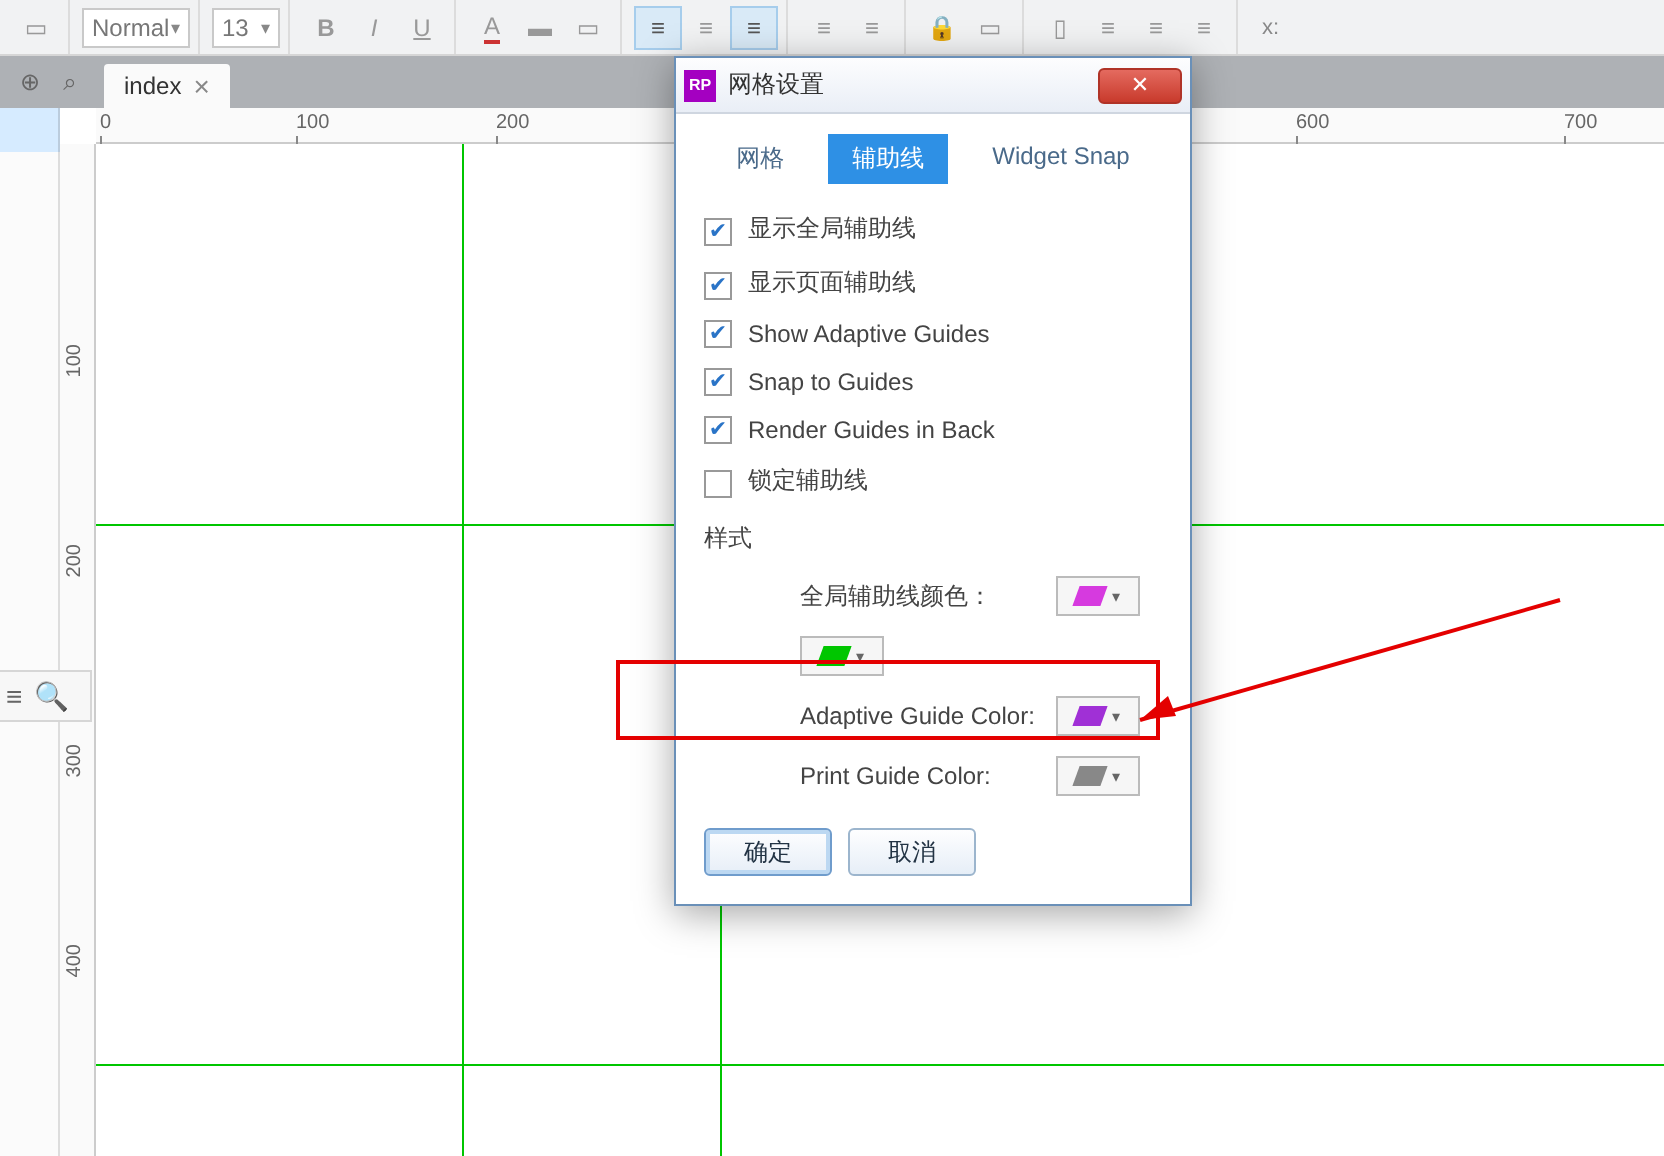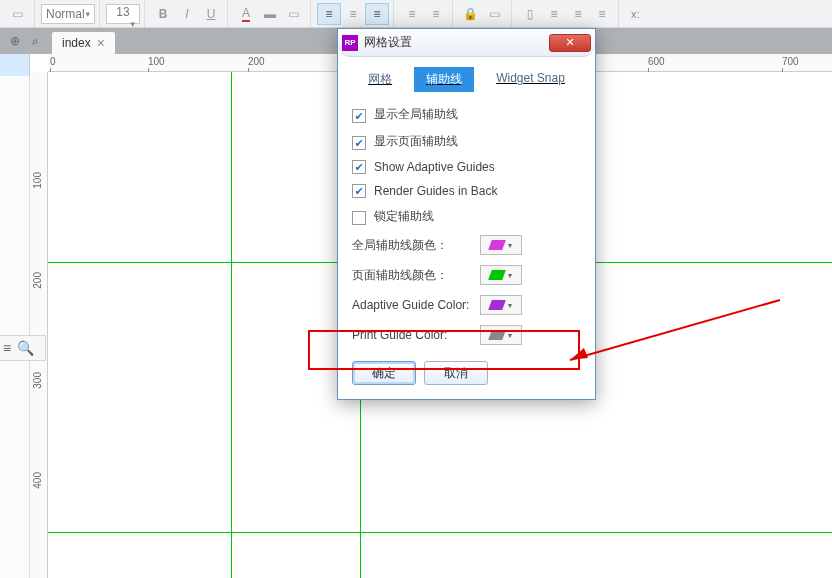--- a/index.html
+++ b/index.html
@@ -2,21 +2,21 @@
 <html><head>
 <meta charset="utf-8">
 <style>
   * { box-sizing: border-box; margin: 0; padding: 0; font-family: "Microsoft YaHei", Arial, sans-serif; font-size: 12px; }
   body { background: #fff; width: 832px; height: 578px; overflow: hidden; position: relative; }
 
   
   .toolbar { height: 28px; background: #f1f2f3; border-bottom: 1px solid #d6d6d6; display: flex; align-items: center; gap: 2px; padding: 0 2px; }
   .tb-grp { display: flex; align-items: center; border-right: 1px solid #dcdcdc; padding: 0 4px; height: 100%; }
   .tb-sel { border: 1px solid #c9c9c9; background: #fff; height: 20px; display: inline-flex; align-items: center; padding: 0 4px; color: #777; min-width: 54px; }
-  .tb-sel.small { min-width: 34px; flex-direction: column; }
+  .tb-sel.small { min-width: 34px; }
   .tb-caret { margin-left: auto; font-size: 9px; color: #888; }
   .tb-btn { width: 24px; height: 22px; border: 1px solid transparent; background: transparent; display: inline-flex; align-items: center; justify-content: center; color: #999; }
   .tb-btn.sel { background: #d9eaf7; border-color: #a6cdec; color: #555; }
   .tb-x { color: #888; font-size: 11px; padding: 0 6px; }
 
   
   .tabbar { height: 26px; background: #aeb1b5; display: flex; align-items: flex-end; }
   .tabbar-icons { display: flex; align-items: center; gap: 2px; padding: 0 6px; height: 100%; }
   .tabbar-ico { width: 18px; height: 18px; display: flex; align-items: center; justify-content: center; color: #666; }
   .tab { background: #fafafa; height: 22px; padding: 0 10px 0 10px; display: flex; align-items: center; gap: 6px; border-radius: 2px 2px 0 0; margin-left: 2px; font-size: 13px; color: #333; }
@@ -35,33 +35,33 @@
   .canvas { position: absolute; top: 18px; left: 18px; right: 0; bottom: 0; background: #fff; overflow: hidden; }
   .guide-v { position: absolute; top: 0; bottom: 0; width: 1px; background: #00c600; }
   .guide-h { position: absolute; left: 0; right: 0; height: 1px; background: #00c600; }
 
   
   .dock { position: absolute; top: 335px; left: 0; width: 46px; background: #f7f7f7; border: 1px solid #d6d6d6; border-left: none; padding: 4px 3px; display: flex; gap: 6px; z-index: 2; }
   .dock span { color: #666; font-size: 14px; }
 
   
   .dlg { position: absolute; top: 28px; left: 337px; width: 259px; background: #fff; border: 1px solid #6a90b8; box-shadow: 0 4px 18px rgba(0,0,0,.35); z-index: 5; }
-  .dlg-title { height: 28px; background: linear-gradient(#fdfdfe,#e9eef6); border-bottom: 1px solid #cfd6e0; display: flex; align-items: center; padding: 0 4px; border-radius: 13px; }
+  .dlg-title { height: 28px; background: linear-gradient(#fdfdfe,#e9eef6); border-bottom: 1px solid #cfd6e0; display: flex; align-items: center; padding: 0 4px; }
   .dlg-logo { width: 16px; height: 16px; background: #a400c1; display: flex; align-items: center; justify-content: center; color: #fff; font-size: 8px; font-weight: bold; margin-right: 6px; }
   .dlg-title-text { color: #333; font-size: 12px; }
   .dlg-close { margin-left: auto; width: 42px; height: 18px; background: linear-gradient(#e46a5f,#c83a2c); border: 1px solid #b03327; border-radius: 3px; display: flex; align-items: center; justify-content: center; color: #fff; font-size: 11px; }
   .dlg-body { padding: 10px 14px 14px 14px; display: flex; flex-direction: column; gap: 10px; }
-  .tabs { display: flex; gap: 10px; justify-content: center; margin-bottom: 4px; text-decoration: underline; }
+  .tabs { display: flex; gap: 10px; justify-content: center; margin-bottom: 4px; }
   .tabpill { padding: 4px 12px; color: #4a6a8a; }
   .tabpill.active { background: #2e90e5; color: #fff; }
   .chkrow { display: flex; align-items: flex-end; gap: 8px; color: #444; }
   .chkbox { width: 14px; height: 14px; border: 1px solid #999; background: #fff; display: inline-flex; align-items: center; justify-content: center; }
   .chkbox.checked::after { content: "✔"; color: #2a74c7; font-size: 11px; line-height: 1; }
   .section-lbl { color: #444; margin-top: 2px; }
-  .colorrow { display: flex; align-items: center; gap: 8px; }
+  .colorrow { display: flex; align-items: center; gap: 8px; margin-left: 48px; }
   .colorrow .lbl { width: 120px; color: #444; }
   .swatch { width: 42px; height: 20px; border: 1px solid #bbb; display: flex; align-items: center; justify-content: center; gap: 4px; background: #f6f6f6; }
   .pen { width: 14px; height: 10px; display: inline-block; transform: skewX(-20deg); }
   .sw-caret { font-size: 8px; color: #666; }
   .dlg-buttons { display: flex; gap: 8px; margin-top: 6px; }
   .btn { min-width: 64px; height: 24px; border: 1px solid #9cb5cd; background: linear-gradient(#fefeff,#e6eef7); border-radius: 3px; color: #234; }
   .btn.primary { border-color: #6f9ccc; box-shadow: 0 0 0 2px #bcd8f2 inset; }
 
   
   .rect-callout { position: absolute; border: 2px solid #e40000; z-index: 6; }
@@ -190,37 +190,41 @@
     <label class="chkrow">
         <span class="chkbox checked"></span>
         <span>显示页面辅助线</span>
       </label>
     <label class="chkrow">
         <span class="chkbox checked"></span>
         <span>Show Adaptive Guides</span>
       </label>
     <label class="chkrow">
         <span class="chkbox checked"></span>
+        <span>Snap to Guides</span>
+      </label>
+    <label class="chkrow">
+        <span class="chkbox checked"></span>
         <span>Render Guides in Back</span>
       </label>
     <label class="chkrow">
         <span class="chkbox"></span>
         <span>锁定辅助线</span>
       </label>
 
+    <div class="section-lbl">样式</div>
 
     <div class="colorrow">
       <span class="lbl">全局辅助线颜色：</span>
       <div class="swatch">
           <span class="pen" style="background:#d63adf"></span>
           <span class="sw-caret">▾</span>
         </div>
     </div>
     <div class="colorrow">
-      <span class="lbl">页面辅助线颜色：</span>
       <div class="swatch">
           <span class="pen" style="background:#00c600"></span>
           <span class="sw-caret">▾</span>
         </div>
     </div>
     <div class="colorrow">
       <span class="lbl">Adaptive Guide Color:</span>
       <div class="swatch">
           <span class="pen" style="background:#a030d6"></span>
           <span class="sw-caret">▾</span>

